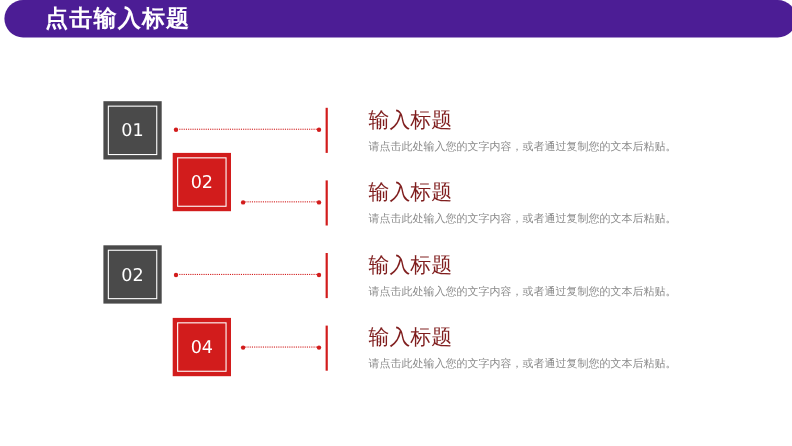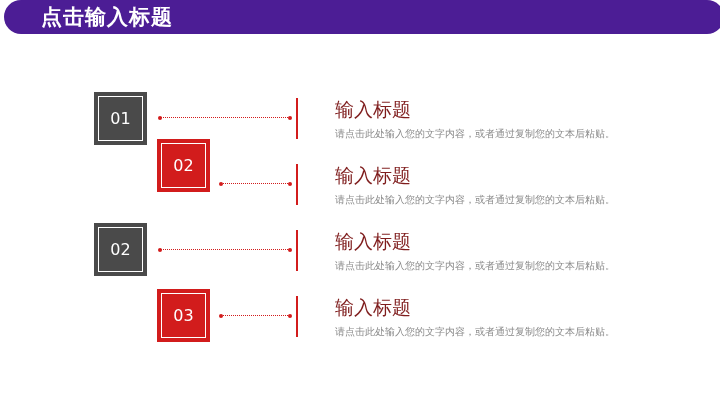--- a/index.html
+++ b/index.html
@@ -56,21 +56,21 @@
   <div class="dot-end" style="left:158px; top:248px;"></div>
   <div class="dots" style="left:160px; top:249px; width:130px;"></div>
   <div class="dot-end" style="left:288px; top:248px;"></div>
   <div class="vbar" style="left:296px; top:230px;"></div>
   <div class="title" style="top:229px;">输入标题</div>
   <div class="desc" style="top:259px;">请点击此处输入您的文字内容，或者通过复制您的文本后粘贴。</div>
 </div>
 
 <div>
   <div class="box red" style="left:157px; top:289px;">
-    <div class="inner">03</div>
+    <div class="inner">04</div>
   </div>
   <div class="dot-end" style="left:219px; top:314px;"></div>
   <div class="dots" style="left:221px; top:315px; width:69px;"></div>
   <div class="dot-end" style="left:288px; top:314px;"></div>
   <div class="vbar" style="left:296px; top:296px;"></div>
   <div class="title" style="top:295px;">输入标题</div>
   <div class="desc" style="top:325px;">请点击此处输入您的文字内容，或者通过复制您的文本后粘贴。</div>
 </div>
 
 </body></html>

